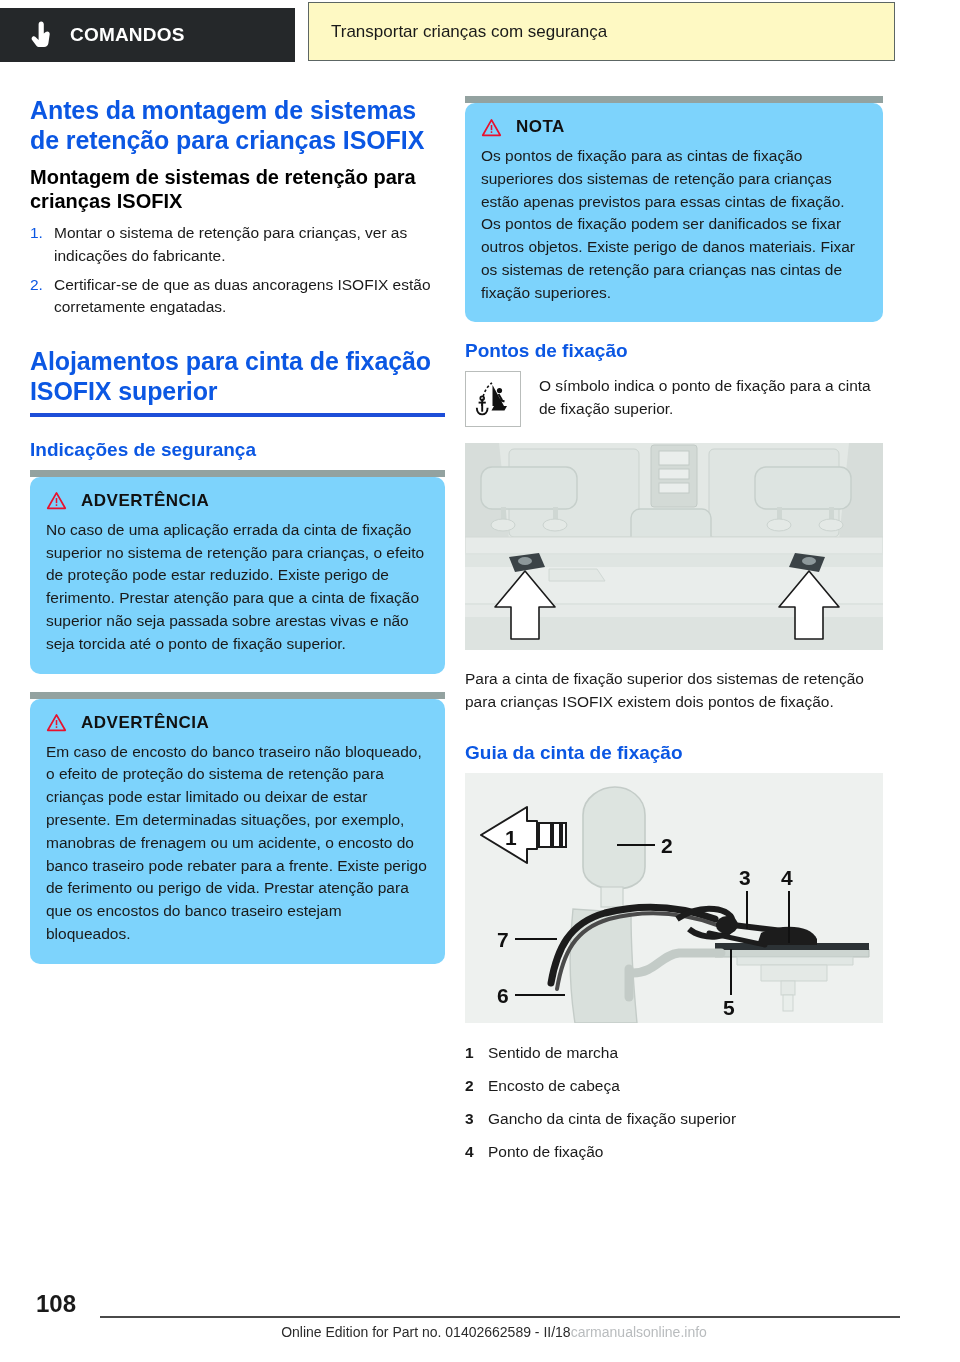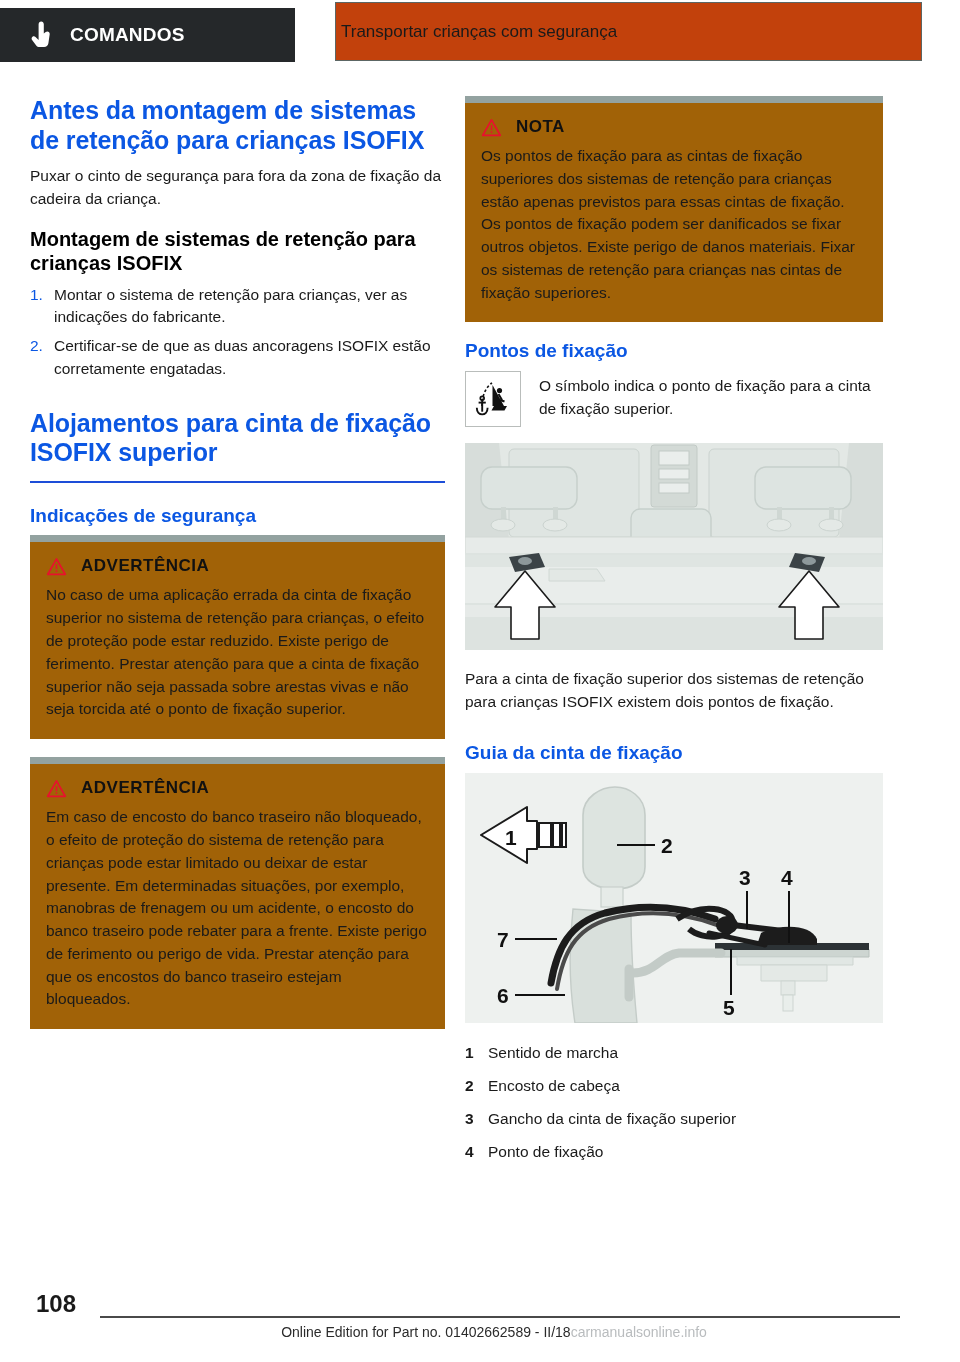--- a/index.html
+++ b/index.html
@@ -19,39 +19,39 @@
     position:absolute; left:0; top:8px; width:295px; height:54px;
     background:#25282a; display:flex; align-items:center; padding-left:30px;
   }
   .hand-icon { width:26px; height:30px; display:block; flex:0 0 auto; }
   .header-tab-label {
     color:#ffffff; font-size:19px; font-weight:bold; letter-spacing:.2px;
     margin-left:14px; white-space:nowrap;
   }
   .header-crumb {
     position:absolute; left:308px; top:2px; width:587px; height:59px;
-    background:#c2410c; border:1.5px solid #5c6664;
-    display:flex; align-items:center; padding-left:5px;margin-left:27px;
+    background:#fef9c3; border:1.5px solid #5c6664;
+    display:flex; align-items:center; padding-left:22px;
   }
   .header-crumb-label { font-size:17px; color:#1a1a1a; white-space:nowrap; }
 
   
   .columns {
     position:absolute; left:0; top:96px; width:883px;
     display:flex; gap:0;
   }
   .col { width:430px; }
   .col-left { margin-left:30px; }
   .col-right { margin-left:20px; }
 
   h1.sec {
     color:#0b57e3; font-size:25px; line-height:1.18; font-weight:bold;
     margin:0 0 10px 0; letter-spacing:-.1px;
   }
-  h1.sec.ruled { padding-bottom:13px; border-bottom:2px solid #1d4ed8; margin-bottom:22px; }
+  h1.sec.ruled { padding-bottom:7px; border-bottom:4px solid #1d4ed8; margin-bottom:22px; }
   h2.sub {
     color:#000000; font-size:20px; line-height:1.2; font-weight:bold;
     margin:0 0 9px 0;
   }
   h3.min {
     color:#0b57e3; font-size:19px; line-height:1.2; font-weight:bold;
     margin:0 0 8px 0;
   }
   p.body {
     font-size:15.5px; line-height:1.47; margin:0 0 16px 0; color:#1a1a1a;
@@ -61,21 +61,21 @@
 
   
   ol.steps { margin:0 0 4px 0; padding:0; list-style:none; }
   ol.steps li { display:flex; font-size:15.5px; line-height:1.47; margin-bottom:6px; }
   ol.steps .num { color:#0b57e3; font-weight:normal; width:24px; flex:0 0 24px; }
   ol.steps .txt { flex:1; }
 
   
   .box { margin:0 0 18px 0; }
   .box-bar { height:7px; background:#93a2a0; }
-  .box-inner { background:#a16207; padding:14px 16px 18px 16px; }
+  .box-inner { background:#7dd3fc; padding:14px 16px 18px 16px;border-radius:10px; }
   .box-head { display:flex; align-items:center; margin-bottom:8px; }
   .warn-tri { width:21px; height:19px; display:block; flex:0 0 auto; }
   .box-title {
     font-size:17px; font-weight:bold; letter-spacing:.5px; margin-left:14px; color:#111;
   }
   .box-text { font-size:15.5px; line-height:1.47; color:#1a1a1a; }
 
   
   .sym-row { display:flex; align-items:flex-start; margin-bottom:16px; }
   .sym-box {
@@ -125,21 +125,20 @@
   <div class="header-crumb">
     <span class="header-crumb-label">Transportar crianças com segurança</span>
   </div>
 </div>
 
 <div class="columns">
 
   <div class="col col-left">
 
     <h1 class="sec">Antes da montagem de sistemas de retenção para crianças ISOFIX</h1>
-    <p class="body">Puxar o cinto de segurança para fora da zona de fixação da cadeira da criança.</p>
 
     <h2 class="sub">Montagem de sistemas de retenção para crianças ISOFIX</h2>
     <ol class="steps">
       <li>
         <span class="num">1.</span>
         <span class="txt">Montar o sistema de retenção para crianças, ver as indicações do fabricante.</span>
       </li>
       <li>
         <span class="num">2.</span>
         <span class="txt">Certificar-se de que as duas ancoragens ISOFIX estão corretamente engatadas.</span>

